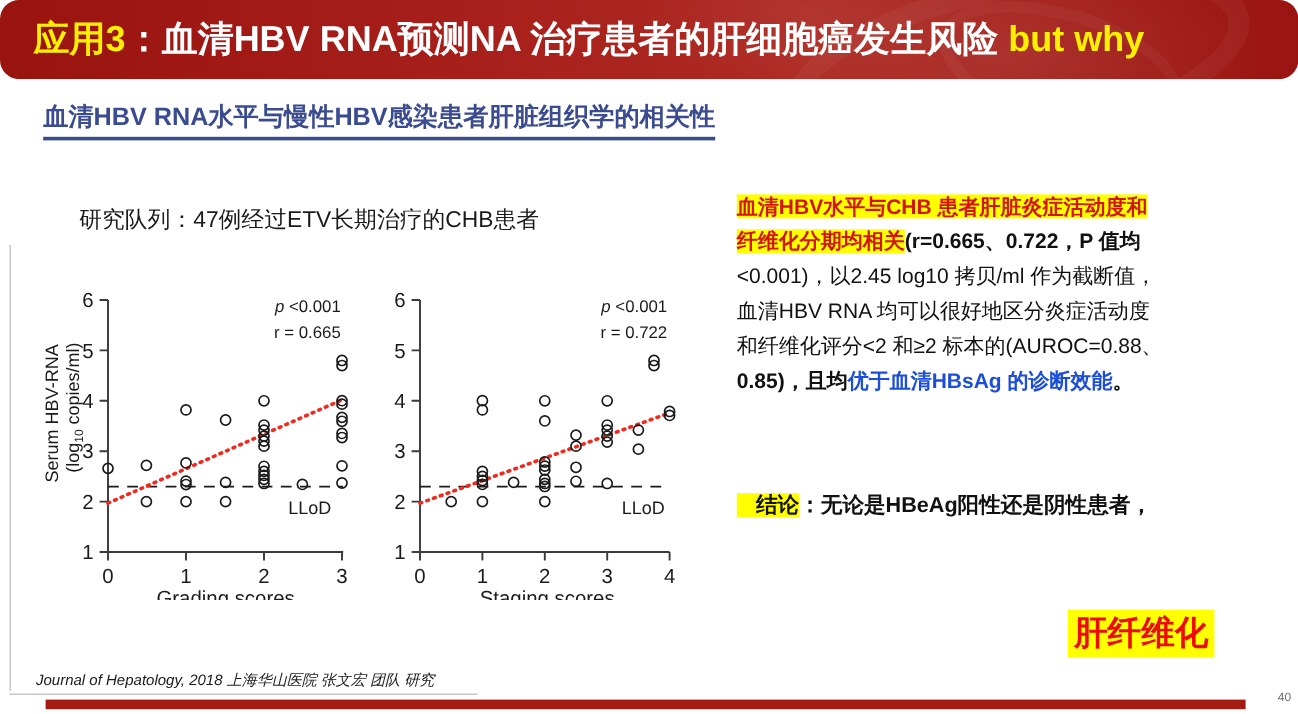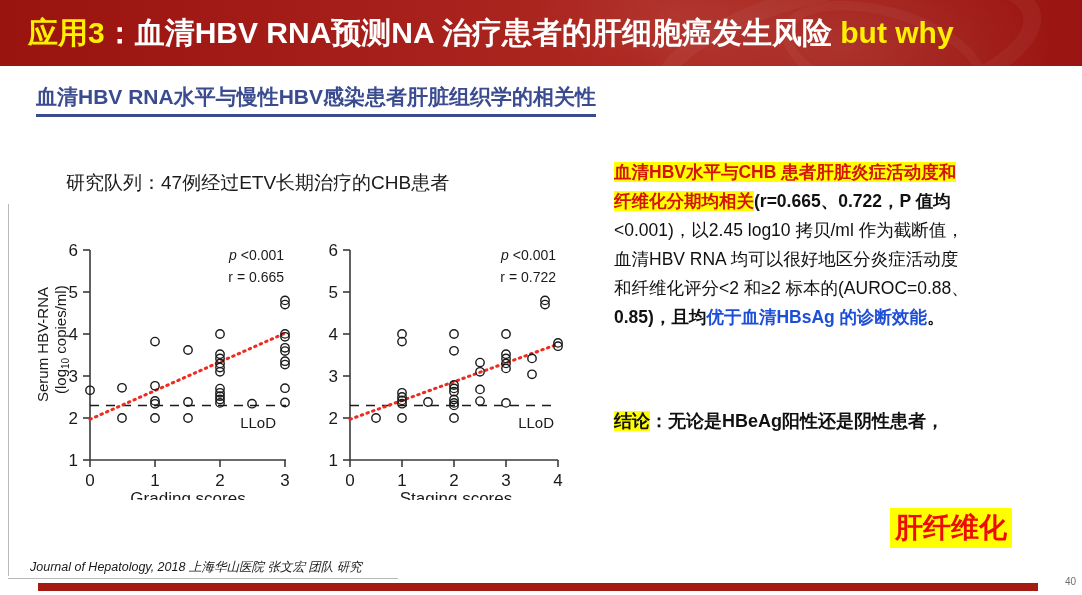--- a/index.html
+++ b/index.html
@@ -22,20 +22,21 @@
   #header-banner {
     position: absolute;
     left: 0; top: 0;
     width: 1082px;
     height: 66px;
     background:
       radial-gradient(ellipse 300px 120px at 78% 70%, rgba(255,255,255,0.08) 0%, rgba(255,255,255,0) 70%),
       radial-gradient(ellipse 200px 90px at 62% 20%, rgba(255,255,255,0.05) 0%, rgba(255,255,255,0) 70%),
       linear-gradient(90deg, #99130f 0%, #a8201b 38%, #ad2a22 62%, #9a1511 100%);
     overflow: hidden;
+    border-radius: 16px;
   }
   #header-banner::before {
     content: "";
     position: absolute;
     left: 60%; top: -30%;
     width: 360px; height: 170%;
     border-radius: 50%;
     border: 18px solid rgba(255,255,255,0.045);
     transform: rotate(-12deg);
   }
@@ -148,20 +149,21 @@
     font-size: 18px;
     line-height: 26px;
     font-weight: bold;
     color: #111111;
     white-space: nowrap;
   }
   .cl-tag {
     background: #ffff00;
     color: #111111;
     font-weight: bold;
+    padding-left: 16px;
   }
 
   #fibrosis-word {
     position: absolute;
     left: 890px;
     top: 508px;
     background: #ffff00;
     color: #ee0b05;
     font-weight: bold;
     font-size: 28px;

